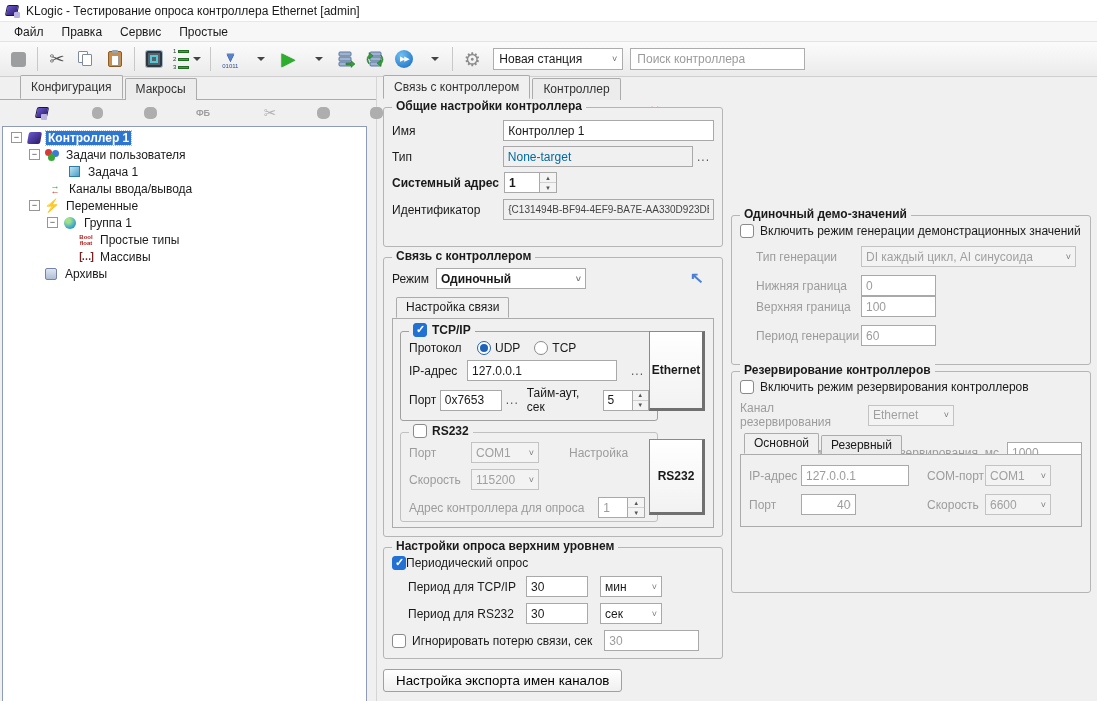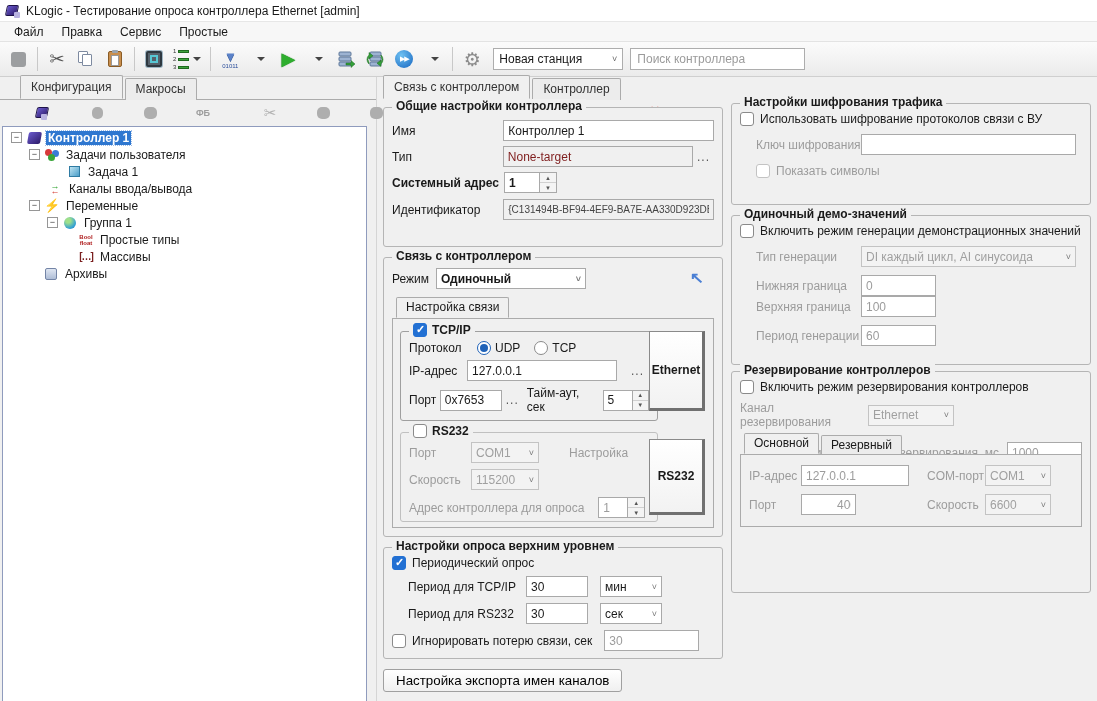--- a/index.html
+++ b/index.html
@@ -90,21 +90,21 @@
   .ti-arr { color:#7a1f1f; font-size:10px; font-weight:bold; letter-spacing:-1px; }
   .ti-arch { width:12px; height:12px; background:linear-gradient(#dfe6f2,#aebdd6); border:1px solid #7384a6; border-radius:2px; }
 
   
   .group { position:absolute; border:1px solid #b5b5b5; border-radius:3px; background:#f0f0f0; }
   .gtitle { position:absolute; top:-9px; left:8px; background:#f0f0f0; padding:0 4px; font-weight:bold; display:flex; align-items:center; gap:5px; }
   .frow { display:flex; align-items:center; }
 
   
   .inp { height:21px; border:1px solid #a9a9a9; background:#fff; padding:0 4px; font-family:inherit; font-size:12px; color:#1a1a1a; }
-  .inp.dis { background:#f0f0f0; color:#7f1d1d; }
+  .inp.dis { background:#f0f0f0; color:#0369a1; }
   .inp.ghost { color:#9c9c9c; }
   .combo { height:21px; border:1px solid #a9a9a9; background:#fff; display:flex; align-items:center; justify-content:space-between; padding:0 4px; }
   .combo .chev { color:#777; font-size:9px; margin-left:4px; }
   .combo.dis { background:#f3f3f3; color:#a0a0a0; border-color:#c3c3c3; }
   .cb { width:14px; height:14px; border:1px solid #8a8a8a; border-radius:3px; background:#fff; flex:none; position:relative; }
   .cb.on { background:#2270d3; border-color:#2270d3; }
   .cb.on:after { content:"✓"; position:absolute; left:2px; top:-1px; color:#fff; font-size:11px; font-weight:bold; }
   .cb.dis { border-color:#c3c3c3; }
   .radio { width:14px; height:14px; border:1px solid #8a8a8a; border-radius:50%; background:#fff; flex:none; position:relative; }
   .radio.on { border-color:#1f62b8; }
@@ -462,21 +462,21 @@
             </div>
           </div>
           <div class="btn3d" style="position:absolute; right:8px; top:120px; width:56px; height:76px;">RS232</div>
 
         </div>
       </div>
     </div>
 
     <div class="group" style="left:6px; top:470px; width:340px; height:112px;">
       <span class="gtitle">Настройки опроса верхним уровнем</span>
-      <div class="frow" style="margin:8px 8px 0; gap:6px;">
+      <div class="frow" style="margin:8px 8px 0; ">
         <span class="cb on"></span>
         <span>Периодический опрос</span>
       </div>
       <div class="frow" style="margin:6px 8px 0 24px;">
         <span style="width:118px;">Период для TCP/IP</span>
         <input class="inp" style="width: 62px;" value="30">
         <div class="combo" style="width:62px; margin-left:12px;">
           <span>мин</span>
           <span class="chev">˅</span>
         </div>
@@ -491,35 +491,20 @@
       </div>
       <div class="frow" style="margin:6px 8px 0; gap:6px;">
         <span class="cb"></span>
         <span>Игнорировать потерю связи, сек</span>
         <input class="inp ghost" style="width: 95px; margin-left: 6px;" readonly="" value="30">
       </div>
     </div>
 
     <button class="push-btn" style="position:absolute; left:6px; top:592px;">Настройка экспорта имен каналов</button>
 
-    <div class="group" style="left:354px; top:26px; width:360px; height:102px;">
-      <span class="gtitle">Настройки шифрования трафика</span>
-      <div class="frow" style="margin:8px 8px 0; gap:6px;">
-        <span class="cb"></span>
-        <span>Использовать шифрование протоколов связи с ВУ</span>
-      </div>
-      <div class="frow" style="margin:8px 8px 0 24px;">
-        <span class="lbl-dis" style="width:105px;">Ключ шифрования</span>
-        <input class="inp" style="width: 215px;" readonly="" value="">
-      </div>
-      <div class="frow" style="margin:9px 8px 0 24px; gap:6px;">
-        <span class="cb dis"></span>
-        <span class="lbl-dis">Показать символы</span>
-      </div>
-    </div>
 
     <div class="group" style="left:354px; top:138px; width:360px; height:150px;">
       <span class="gtitle">Одиночный демо-значений</span>
       <div class="frow" style="margin:8px 8px 0; gap:6px;">
         <span class="cb"></span>
         <span>Включить режим генерации демонстрационных значений</span>
       </div>
       <div class="frow" style="margin:8px 8px 0 24px;">
         <span class="lbl-dis" style="width:105px;">Тип генерации</span>
         <div class="combo dis" style="width:215px;">

